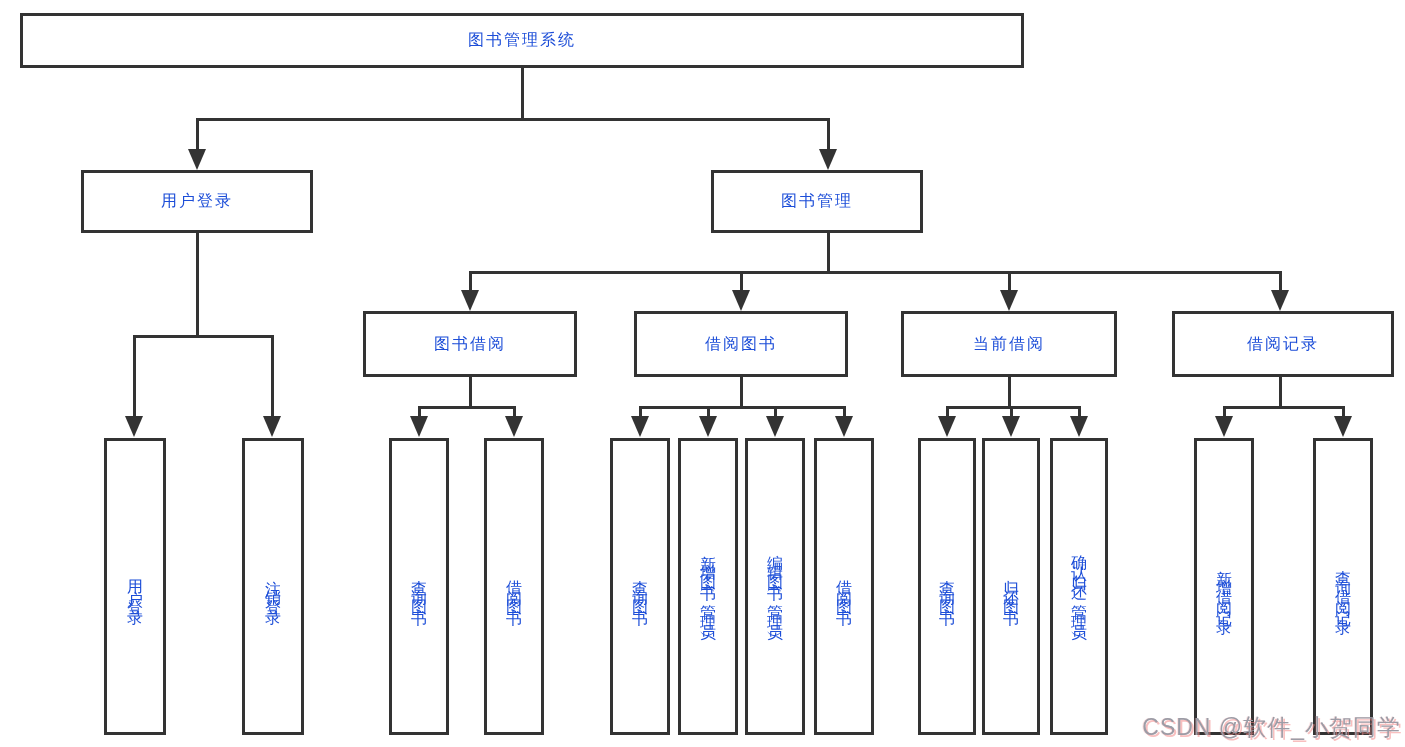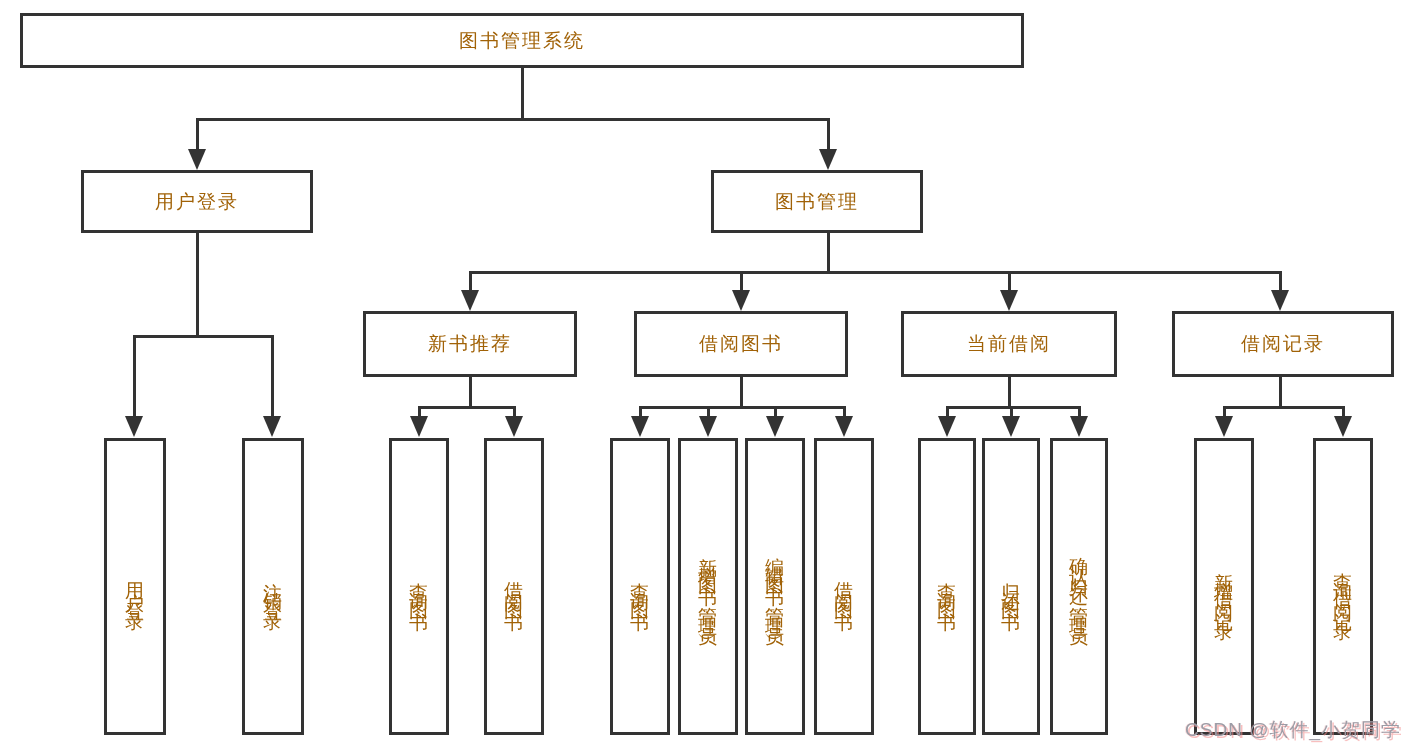--- a/index.html
+++ b/index.html
@@ -14,22 +14,22 @@
   .box {
     position: absolute;
     box-sizing: border-box;
     border: 3px solid #333333;
     background: #ffffff;
     display: flex;
     align-items: center;
     justify-content: center;
   }
   .box .lbl {
-    color: #a16207;
-    font-size: 19px;
+    color: #1d4ed8;
+    font-size: 16px;
     letter-spacing: 2px;
     white-space: nowrap;
   }
   .box.vert .lbl {
     writing-mode: vertical-rl;
     text-orientation: mixed;
     letter-spacing: 10px;
     white-space: normal;
     line-height: 1;
   }
@@ -40,21 +40,21 @@
     position: absolute;
     width: 0; height: 0;
     border-left: 9px solid transparent;
     border-right: 9px solid transparent;
     border-top: 21px solid #333333;
   }
   #watermark {
     position: absolute;
     right: 4px;
     bottom: 4px;
-    font-size: 19px;
+    font-size: 23px;
     color: #9c9ca6;
     letter-spacing: 1px;
     text-shadow: 2px 2px 0 rgba(242,139,139,0.55), -1px 0 0 rgba(242,139,139,0.25);
     white-space: nowrap;
   }
 </style>
 </head>
 <body>
 
 <div id="stage">
@@ -89,21 +89,21 @@
   <div class="vline" style="left:468.5px; top:271px; height:22px;"></div>
   <div class="arrow" style="left:461px; top:290px;"></div>
   <div class="vline" style="left:739.5px; top:271px; height:22px;"></div>
   <div class="arrow" style="left:732px; top:290px;"></div>
   <div class="vline" style="left:1007.5px; top:271px; height:22px;"></div>
   <div class="arrow" style="left:1000px; top:290px;"></div>
   <div class="vline" style="left:1278.5px; top:271px; height:22px;"></div>
   <div class="arrow" style="left:1271px; top:290px;"></div>
 
   <div class="box" style="left:363px; top:311px; width:214px; height:66px;">
-    <span class="lbl">新书推荐</span>
+    <span class="lbl">图书借阅</span>
   </div>
   <div class="box" style="left:634px; top:311px; width:214px; height:66px;">
     <span class="lbl">借阅图书</span>
   </div>
   <div class="box" style="left:1172px; top:311px; width:222px; height:66px;">
     <span class="lbl">借阅记录</span>
   </div>
   <div class="box" style="left:901px; top:311px; width:216px; height:66px;">
     <span class="lbl">当前借阅</span>
   </div>

